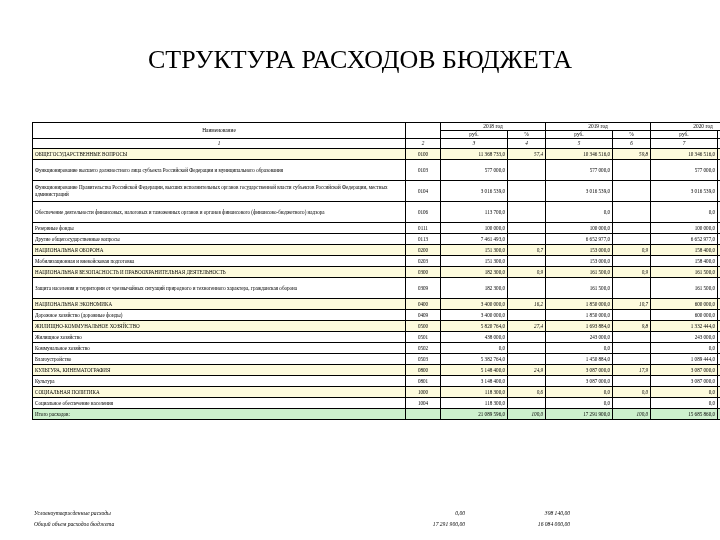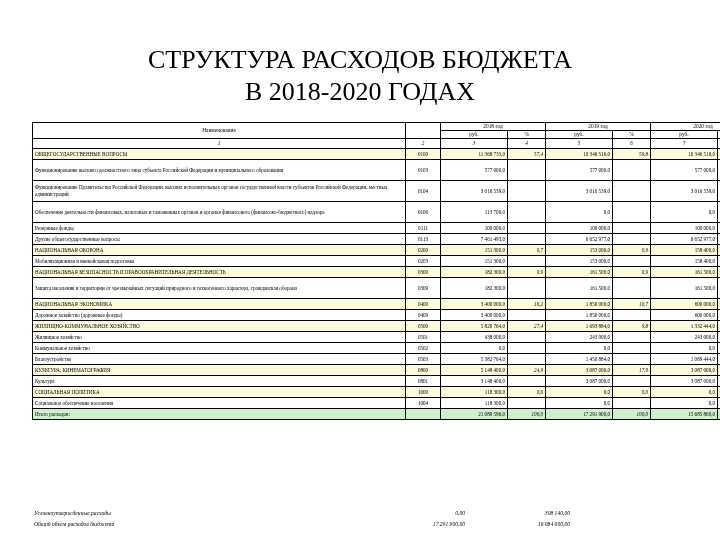--- a/index.html
+++ b/index.html
@@ -142,21 +142,20 @@
     text-align: right;
   }
 </style>
 </head>
 <body>
 
 <div class="slide">
 
   <div class="title-block">
     <span class="title-line">СТРУКТУРА РАСХОДОВ БЮДЖЕТА</span>
-    <span class="title-line">В 2018-2020 ГОДАХ</span>
   </div>
 
   <div class="table-wrap">
     <table class="budget">
       <colgroup>
         <col class="c-name">
         <col class="c-code">
         <col class="c-rub">
         <col class="c-pct">
         <col class="c-rub">

